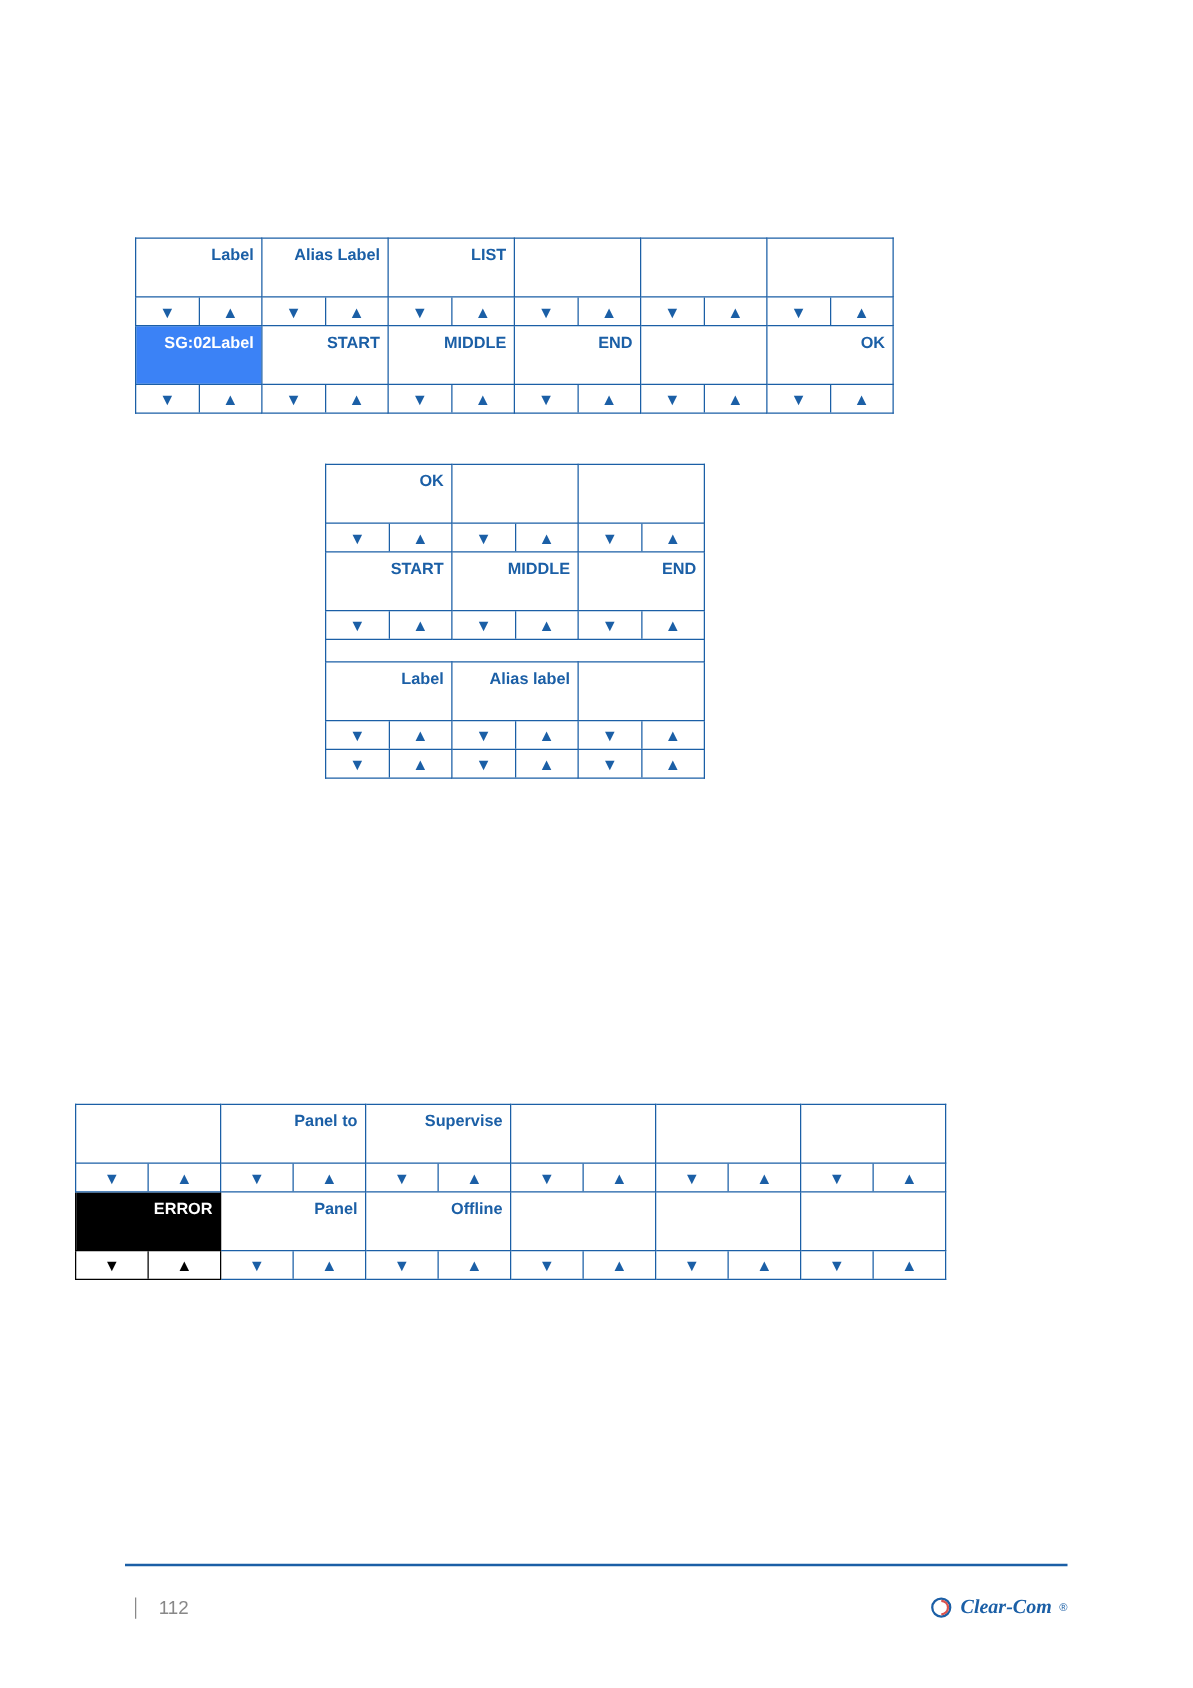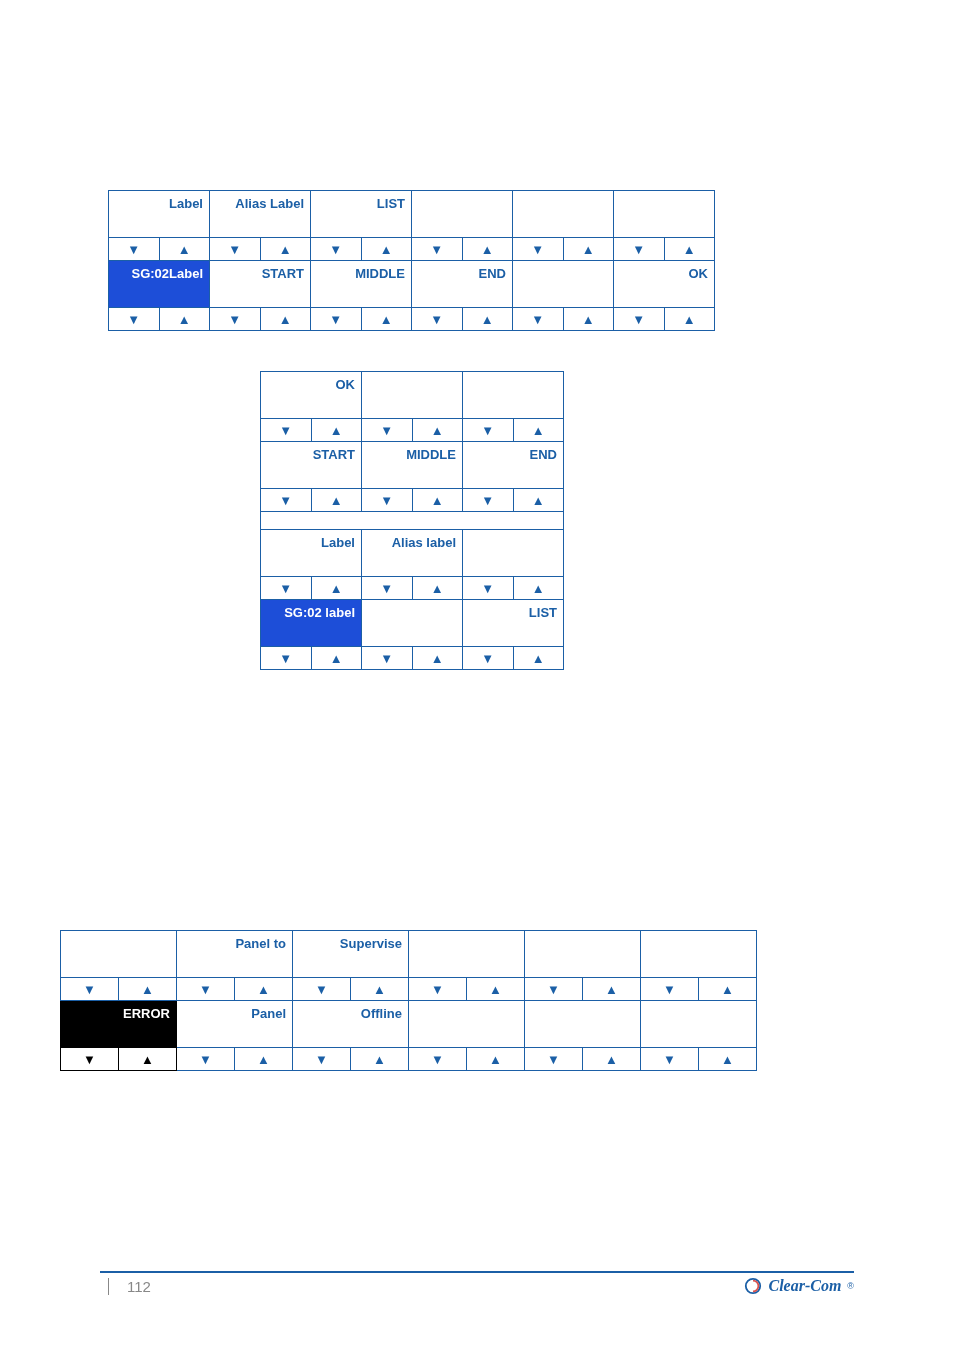--- a/index.html
+++ b/index.html
@@ -27,21 +27,21 @@
     vertical-align: top;
   }
   .label-cell {
     padding: 5px 6px 18px 6px;
     font-size: 13px;
     font-weight: bold;
     color: #1b5fa6;
     height: 46px;
   }
   .label-cell.inv {
-    background: #1d4ed8;
+    background: #3b82f6;
     color: #fff;
   }
   .label-cell.inv-black {
     background: #000;
     color: #fff;
     border-color: #000 !important;
   }
   .arrow-row {
     display: flex;
     height: 22px;
@@ -63,21 +63,21 @@
   }
   .w6 td.colcell { width: 101px; }
   .w3 td.colcell { width: 101px; }
   .w6b td.colcell { width: 116px; }
   .gap-row td { height: 18px; border-left: 1.5px solid #1b5fa6; border-right: 1.5px solid #1b5fa6; border-top:none; border-bottom:none; padding:0;}
   .gap-row td:first-child { border-left: 1.5px solid #1b5fa6; }
   .gap-row td:last-child { border-right: 1.5px solid #1b5fa6; }
   .footer {
     border-top: 2px solid #1b5fa6;
     margin-top: 30px;
-    padding-top: 4px;
+    padding-top: 24px;
     display: flex;
     justify-content: space-between;
     align-items: center;
     position: absolute;
     bottom: 55px;
     left: 100px;
     right: 100px;
   }
   .page-num {
     color: #888;
@@ -321,31 +321,20 @@
               <div class="arrow-row">
                 <span class="arrow">▼</span>
                 <span class="arrow">▲</span>
               </div>
             </td>
         <td>
               <div class="arrow-row">
                 <span class="arrow">▼</span>
                 <span class="arrow">▲</span>
               </div>
-            </td>
-      </tr>
-      <tr>
-        <td>
-              <div class="label-cell inv">SG:02 label</div>
-            </td>
-        <td>
-              <div class="label-cell"></div>
-            </td>
-        <td>
-              <div class="label-cell">LIST</div>
             </td>
       </tr>
       <tr>
         <td>
               <div class="arrow-row">
                 <span class="arrow">▼</span>
                 <span class="arrow">▲</span>
               </div>
             </td>
         <td>

